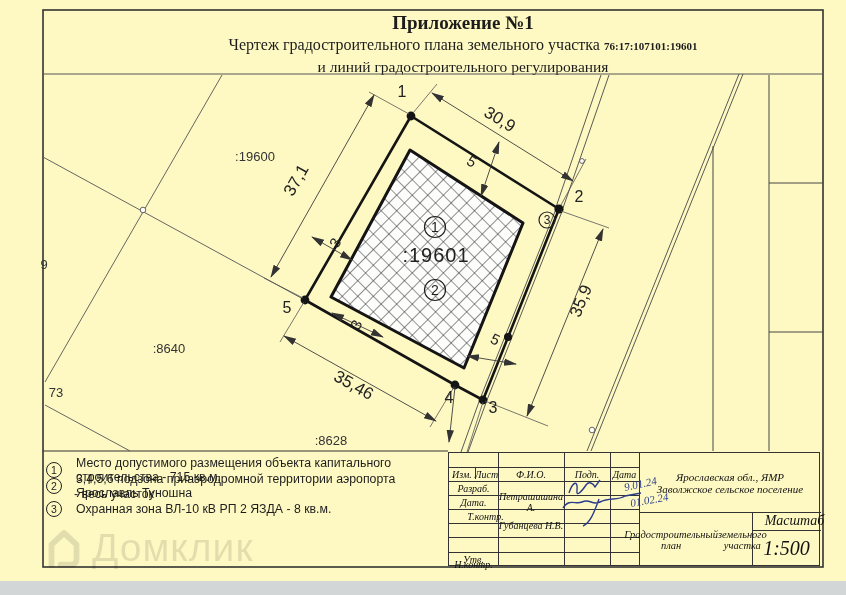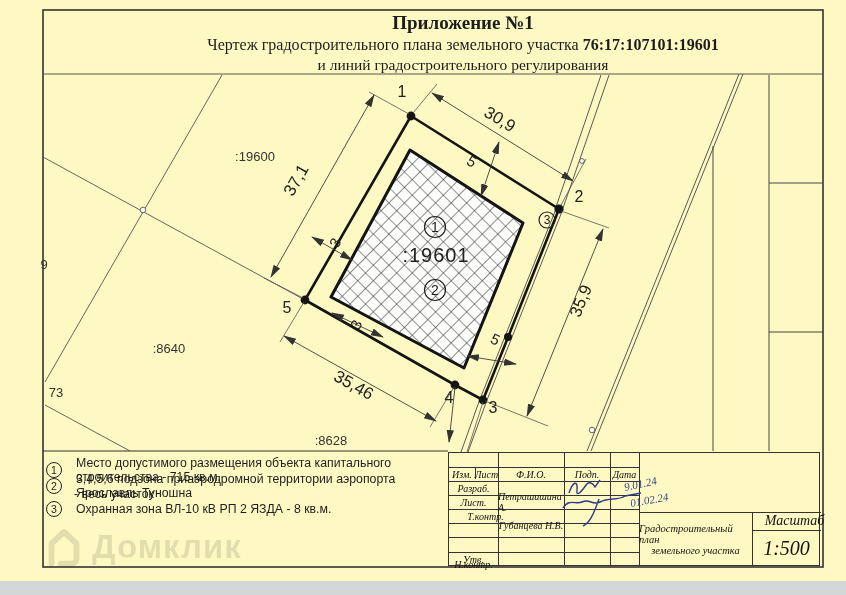--- a/index.html
+++ b/index.html
@@ -3,21 +3,21 @@
 <meta charset="utf-8">
 <style>
   html,body{margin:0;padding:0;background:#fff;}
   .page{position:relative;width:846px;height:595px;background:#fef9c3;overflow:hidden;
         font-family:"Liberation Sans",sans-serif;color:#1c1c1c;}
   .serif{font-family:"Liberation Serif",serif;}
   
   .hdr{position:absolute;left:63px;top:12px;width:800px;text-align:center;}
   .hdr .l1{font-size:19px;font-weight:bold;line-height:22px;}
   .hdr .l2{font-size:16px;line-height:21px;}
-  .hdr .l2 b{font-size:16px;}
+  .hdr .l2 b{font-size:11px;}
   .hdr .l3{font-size:15.5px;line-height:20px;}
   
   svg.draw{position:absolute;left:0;top:0;}
   .thin{stroke:#555;stroke-width:0.9;fill:none;}
   .pw{stroke:#474747;stroke-width:0.9;fill:none;}
   .col{stroke:#444;stroke-width:1;fill:none;}
   .dim{stroke:#3c3c3c;stroke-width:0.9;fill:none;}
   .ext{stroke:#555;stroke-width:0.8;fill:none;}
   .thick{stroke:#141414;stroke-width:2.6;fill:none;stroke-linejoin:round;}
   .sq{stroke:#141414;stroke-width:3;stroke-linejoin:round;}
@@ -29,26 +29,26 @@
   
   .legend{position:absolute;left:46px;top:454px;width:402px;font-size:12.3px;color:#1e1e1e;}
   .lrow{position:absolute;left:0;display:flex;align-items:center;}
   .lcirc{width:14px;height:14px;border:1.3px solid #222;border-radius:50%;display:flex;
          align-items:center;justify-content:center;font-size:10.5px;flex:0 0 auto;margin-right:14px;}
   
   .tb{position:absolute;left:448px;top:452px;width:372px;height:114px;border:1.5px solid #333;
       box-sizing:border-box;font-family:"Liberation Serif",serif;font-style:italic;font-size:10px;color:#111;}
   .tb .v{position:absolute;top:0;bottom:0;width:0;border-left:1px solid #333;}
   .tb .h{position:absolute;left:0;height:0;border-top:1px solid #333;}
-  .tb .cell{position:absolute;display:flex;align-items:center;justify-content:center;}
+  .tb .cell{position:absolute;display:flex;align-items:center;justify-content:center;text-align:center;}
   .sig{position:absolute;left:0;top:0;}
   .handw{font-family:"Liberation Serif",serif;font-style:italic;fill:#2c3c8c;font-size:11px;}
   
   .wm{position:absolute;left:44px;top:526px;display:flex;align-items:center;color:rgba(0,0,0,0.11);}
-  .wm .wtxt{font-size:33px;font-weight:bold;letter-spacing:1px;margin-left:8px;}
+  .wm .wtxt{font-size:39px;font-weight:normal;letter-spacing:1px;margin-left:8px;}
   .scanband{position:absolute;left:0;top:581px;width:846px;height:14px;background:#d2d6d7;}
 </style>
 </head>
 <body>
 
 <div class="page">
 
   <div class="hdr serif">
     <div class="l1">Приложение №1</div>
     <div class="l2"><span>Чертеж градостроительного плана земельного участка </span><b>76:17:107101:19601</b></div>
@@ -205,27 +205,31 @@
     <div class="h" style="left:303px;top:77px;width:69px;"></div>
 
     <div class="cell" style="left:0;top:14px;width:26px;height:14px;">Изм.</div>
     <div class="cell" style="left:26px;top:14px;width:23px;height:14px;">Лист</div>
     <div class="cell" style="left:49px;top:14px;width:66px;height:14px;">Ф.И.О.</div>
     <div class="cell" style="left:115px;top:14px;width:46px;height:14px;">Подп.</div>
     <div class="cell" style="left:161px;top:14px;width:29px;height:14px;">Дата</div>
 
     <div class="cell" style="left:0;top:28px;width:49px;height:14px;">Разраб.</div>
     <div class="cell" style="left:49px;top:28px;width:66px;height:14px;margin-top:37px;">Губанцева Н.В.</div>
-    <div class="cell" style="left:0;top:42px;width:49px;height:14px;">Лист.</div>
+    <div class="cell" style="left:0;top:42px;width:49px;height:14px;">Дата.</div>
     <div class="cell" style="left:49px;top:42px;width:66px;height:14px;font-style:italic;">Петрашишина А.</div>
     <div class="cell" style="left:12px;top:56px;width:49px;height:14px;">Т.контр.</div>
     <div class="cell" style="left:0;top:84px;width:49px;height:15px;margin-top:20px;">Н.контр.</div>
     <div class="cell" style="left:0;top:99px;width:49px;height:15px;">Утв.</div>
 
-    <div class="cell" style="left:190px;top:59px;width:113px;height:55px;flex-direction:column;font-size:10.5px;">
+    <div class="cell" style="left:190px;top:0;width:182px;height:59px;flex-direction:column;font-size:11px;">
+      <div>Ярославская обл., ЯМР</div>
+      <div>Заволжское сельское поселение</div>
+    </div>
+    <div class="cell" style="left:190px;top:59px;width:113px;height:55px;flex-direction:row;font-size:10.5px;">
       <div>Градостроительный план</div>
       <div>земельного участка</div>
     </div>
     <div class="cell" style="left:303px;top:59px;width:85px;height:18px;font-size:14px;">Масштаб</div>
     <div class="cell" style="left:303px;top:77px;width:69px;height:37px;font-size:20px;">1:500</div>
 
     <svg class="sig" width="372" height="114" viewBox="0 0 372 114">
       <path d="M120,40 c4,-12 9,-13 8,-3 c-1,8 5,1 9,-5 c3,-4 7,-2 9,2 l5,-7" fill="none" stroke="#2c3c8c" stroke-width="1.4"></path>
       <path d="M114,55 c6,-10 13,-3 19,-6 c8,-4 10,4 18,0 c10,-5 17,-1 25,-6 l16,-3 M150,46 c-5,14 -9,24 -16,27" fill="none" stroke="#2c3c8c" stroke-width="1.4"></path>
       <text class="handw" transform="translate(176,38) rotate(-12)">9.01.24</text>

